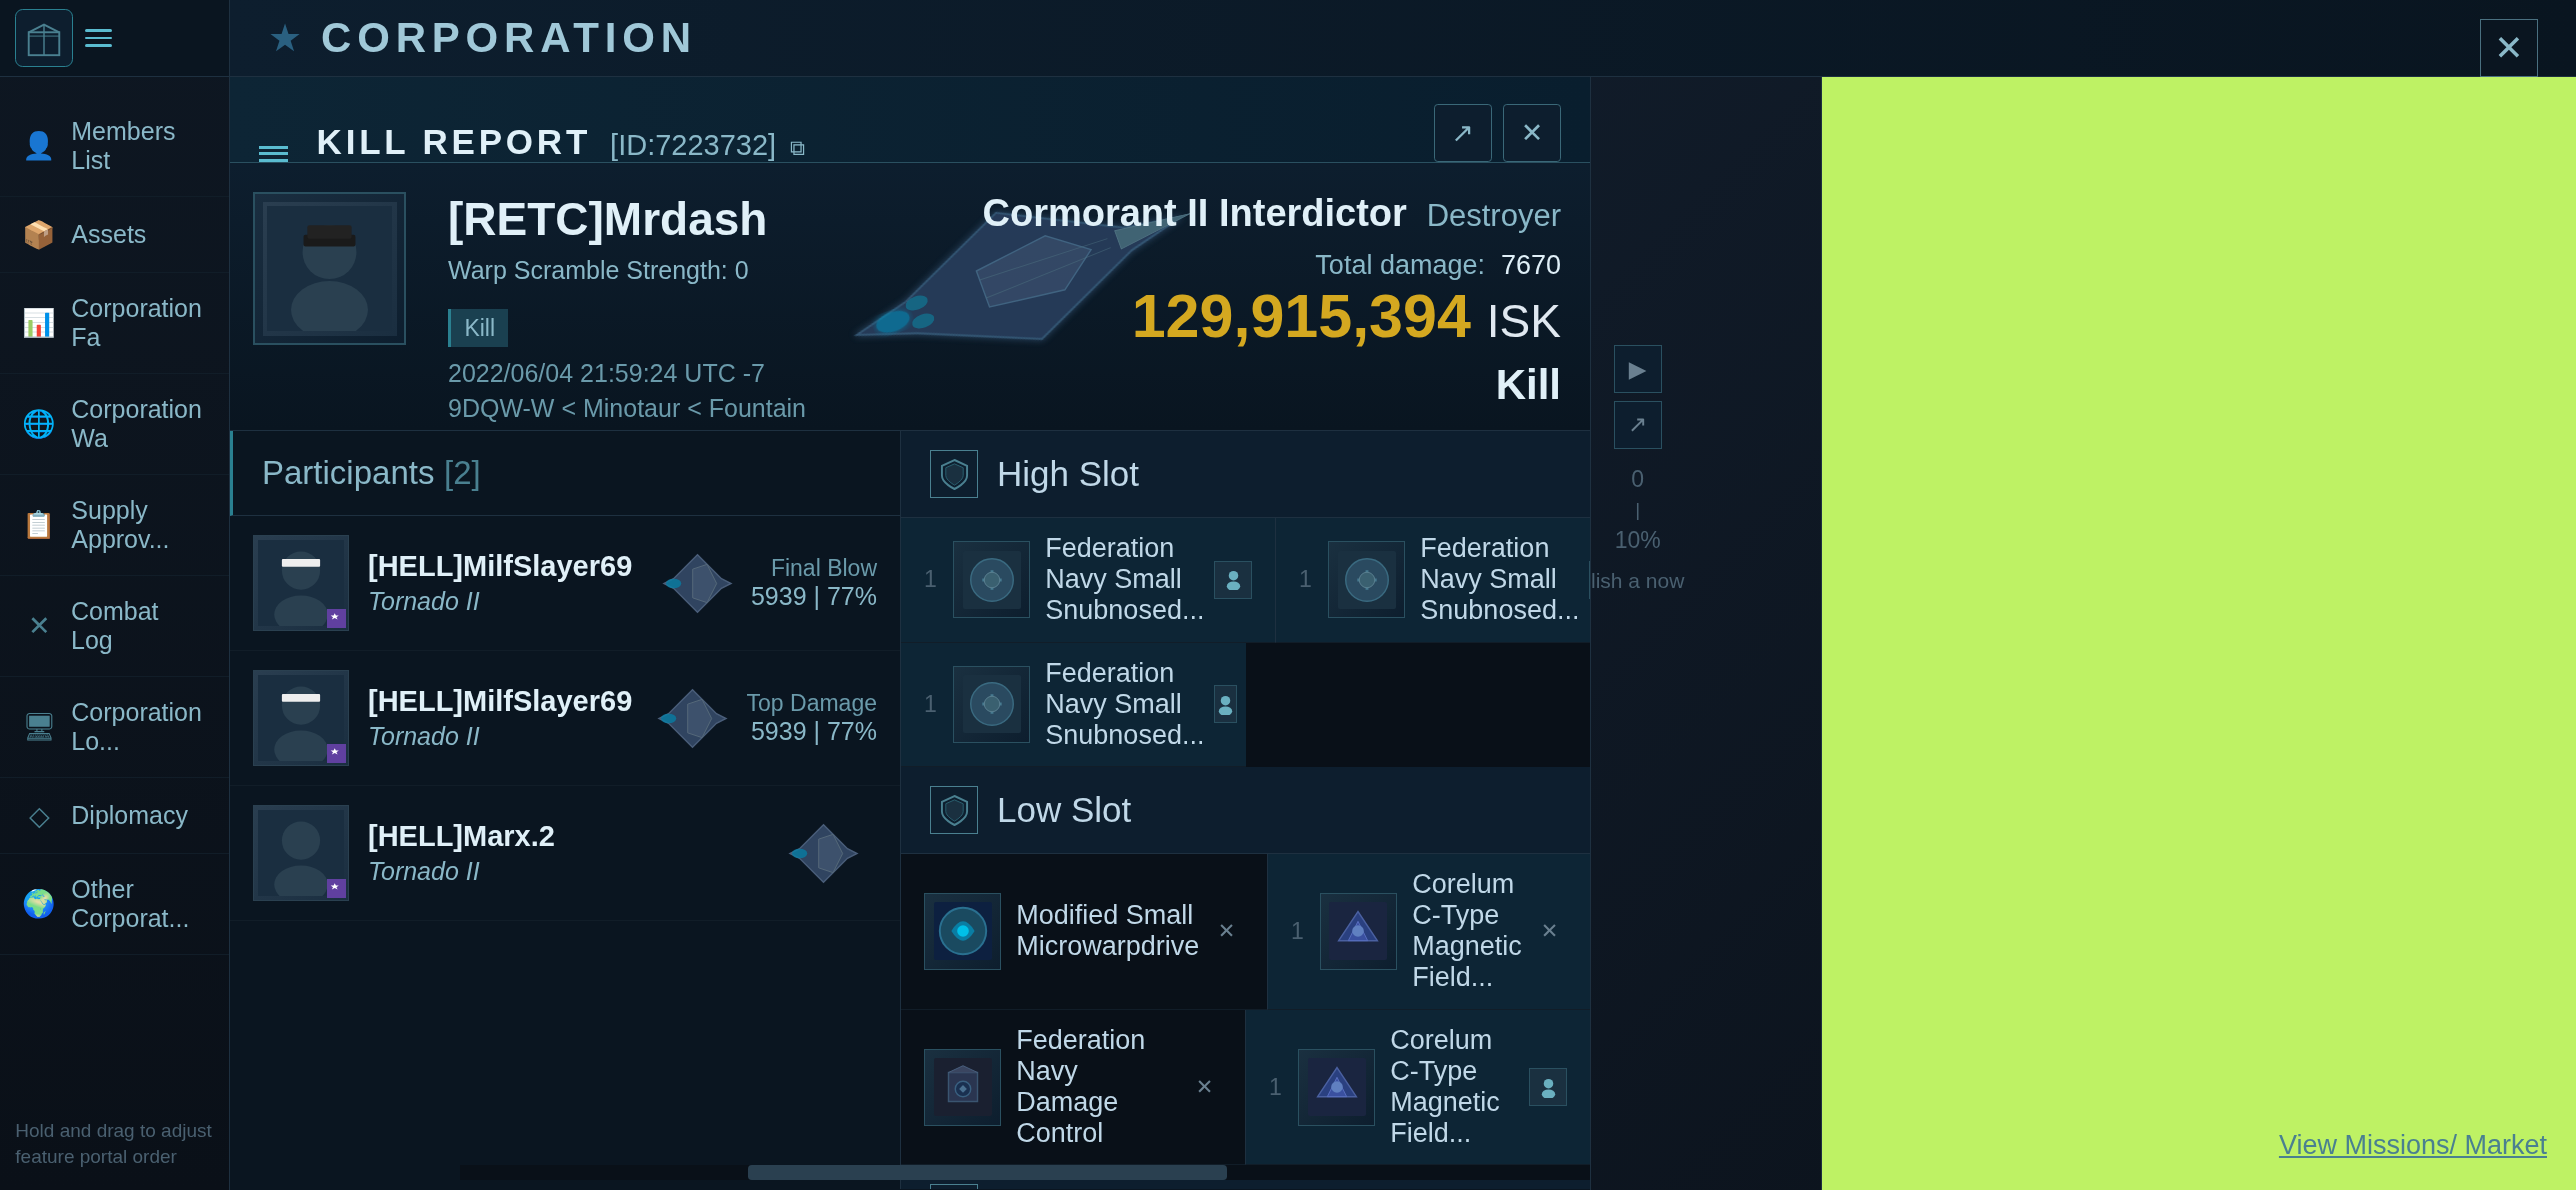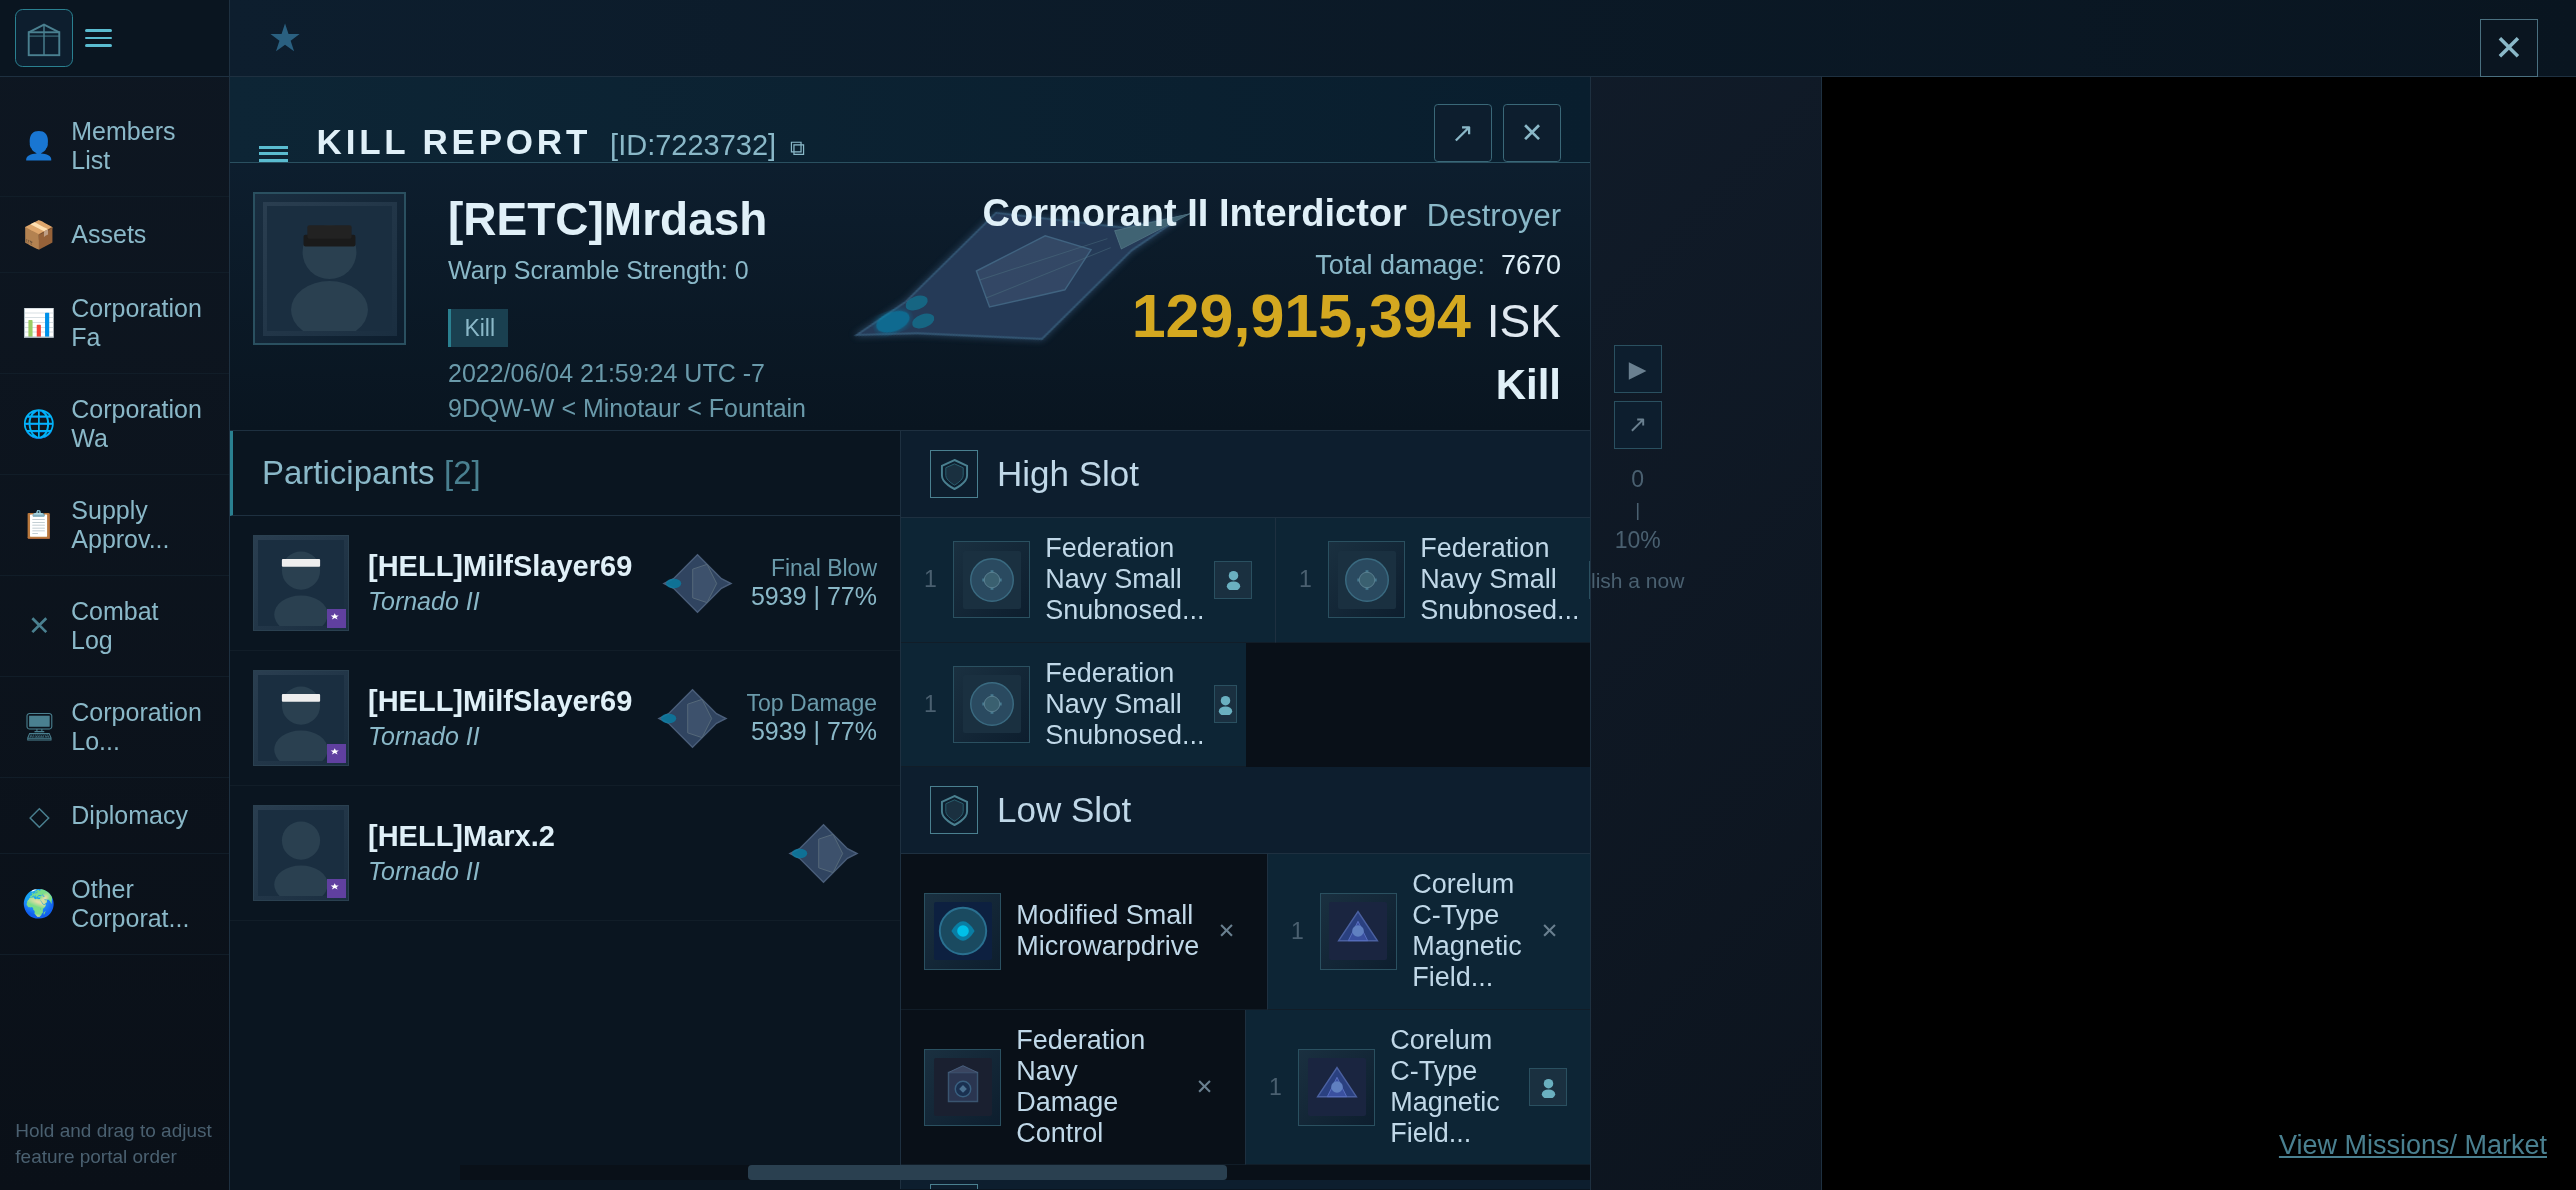--- a/index.html
+++ b/index.html
@@ -554,21 +554,21 @@
       margin-left: 9.6px;
     }
 
     
     .right-panel {
       position: absolute;
       right: 0;
       top: 77px;
       width: calc(100% - 1591px);
       height: calc(100% - 77px);
-      background: #000000;
+      background: #bef264;
       border-left: 1.9px solid #1e3040;
     }
 
     .nav-arrow {
       width: 48px;
       height: 48px;
       border: 1px solid #2a5060;
       background: #0d1e2e;
       display: flex;
       align-items: center;
@@ -677,20 +677,21 @@
       <span class="sidebar-item-text">Other Corporat...</span>
     </div>
   </div>
   <div class="sidebar-footer">Hold and drag to adjust feature portal order</div>
 </div>
 
 <div class="main-area">
 
   <div class="corp-header">
     <span class="corp-star">★</span>
+    <span class="corp-title">CORPORATION</span>
   </div>
 
   <div class="close-x">✕</div>
 
   <div class="kill-report-panel">
 
     <div class="kill-report-header">
       <div class="kill-report-menu">
         <span></span>
         <span></span>

